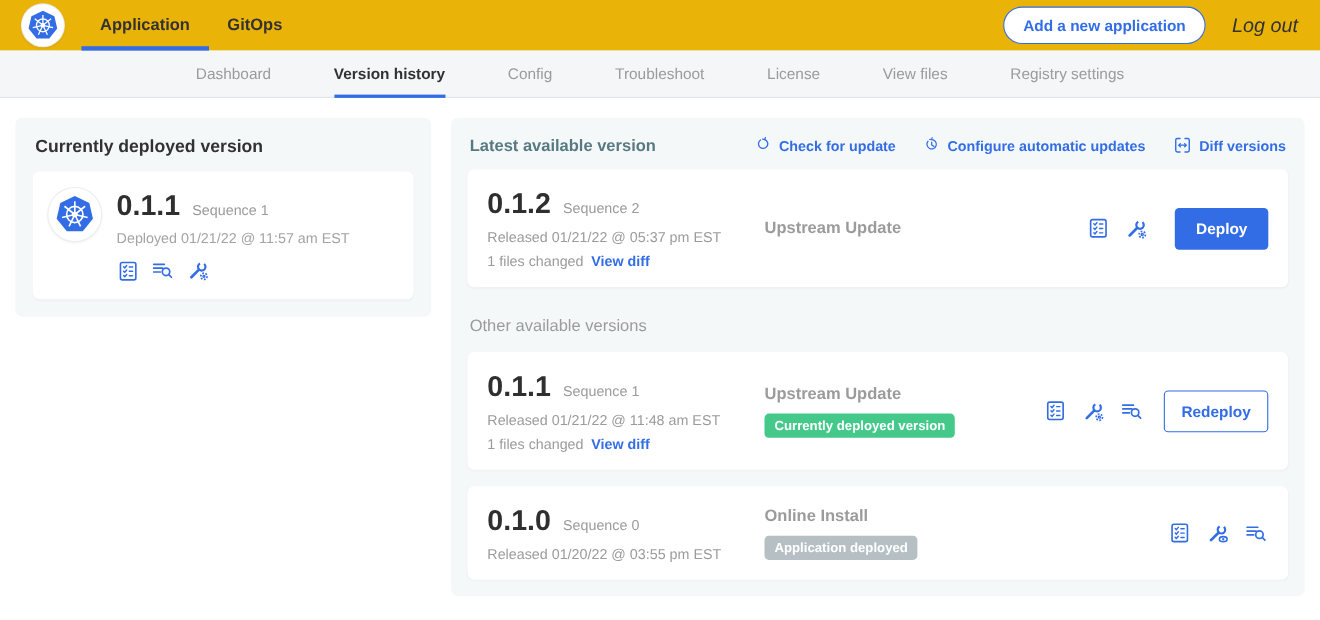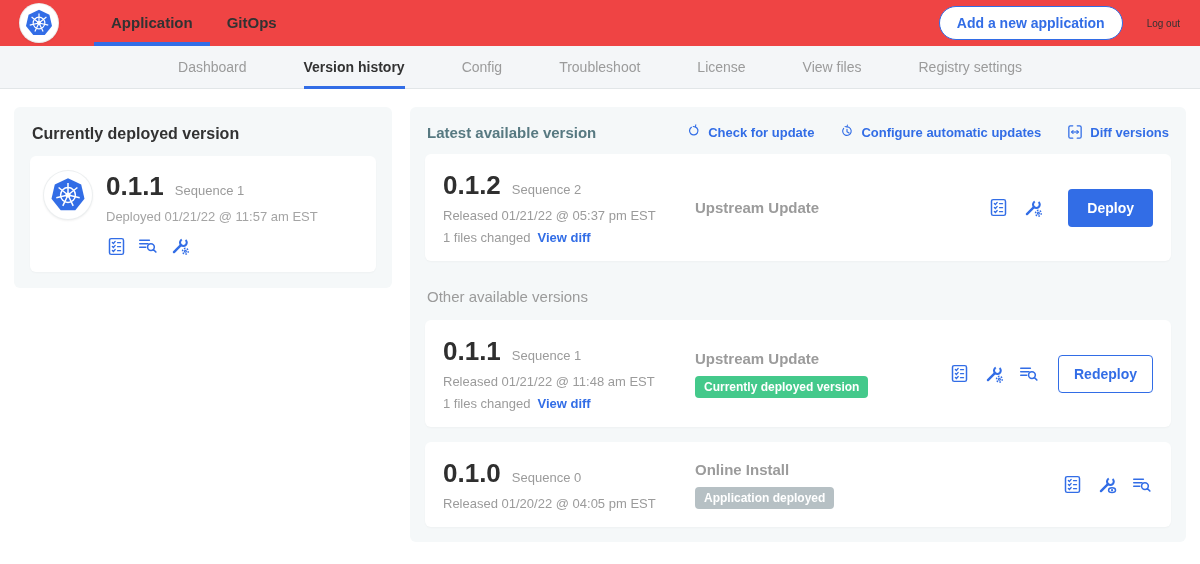--- a/index.html
+++ b/index.html
@@ -6,40 +6,40 @@
   html,body { margin:0; padding:0; }
   body {
     width:1200px; height:564px; overflow:hidden;
     background:#ffffff;
     font-family:"Liberation Sans", sans-serif;
     color:#323232;
   }
   svg.icon { display:block; }
 
   
-  .topnav { height:46px; display:flex; align-items:center; padding:0 20px 0 20px; background:#ef4444;gap:20px; }
+  .topnav { height:46px; display:flex; align-items:center; padding:0 20px 0 20px; background:#eab308; }
   .logo-badge {
     width:38px; height:38px; border-radius:50%; background:#fff;
     box-shadow:0 0 0 1px #ececec, 0 1px 3px rgba(0,0,0,.15);
     display:flex; align-items:center; justify-content:center; margin-right:16px;
   }
   .topnav-tabs { display:flex; height:46px; }
   .topnav-tab {
     padding:0 17px; height:46px; line-height:46px; font-size:15px; font-weight:bold;
     color:#323232; cursor:pointer; position:relative;
   }
   .topnav-tab.active::after {
     content:""; position:absolute; left:0; right:0; bottom:0; height:4px; background:#326de6;
   }
   .topnav-right { margin-left:auto; display:flex; align-items:center; gap:24px; }
   .pill-btn {
     font-family:inherit; background:#fff; color:#326de6; border:1px solid #326de6;
     border-radius:17px; padding:8px 17px; font-size:14px; font-weight:bold; cursor:pointer;
   }
-  .logout { font-size:10px; color:#323232; cursor:pointer; }
+  .logout { font-size:18px; color:#323232; cursor:pointer;font-style:italic; }
 
   
   .subnav {
     height:43px; background:#f4f6f8; border-bottom:1px solid #e2e6e8;
     display:flex; justify-content:center; gap:57px;
   }
   .subnav-tab {
     height:43px; line-height:42px; font-size:14px; color:#9b9b9b; cursor:pointer;
   }
   .subnav-tab.active { color:#323232; font-weight:bold; border-bottom:3px solid #326de6; }
@@ -320,21 +320,21 @@
         <button class="btn-outline">Redeploy</button>
       </div>
     </div>
 
     <div class="version-card gap-sm">
       <div class="vc-left">
         <div class="version-line">
           <span class="vnum">0.1.0</span>
           <span class="seq">Sequence 0</span>
         </div>
-        <div class="released">Released 01/20/22 @ 04:05 pm EST</div>
+        <div class="released">Released 01/20/22 @ 03:55 pm EST</div>
       </div>
       <div class="vc-mid">
         <div class="vc-source">Online Install</div>
         <span class="badge muted">Application deployed</span>
       </div>
       <div class="vc-actions">
         <button class="icon-btn">
           <svg class="icon" width="21" height="21">
               <use href="#i-checklist"></use>
             </svg>

